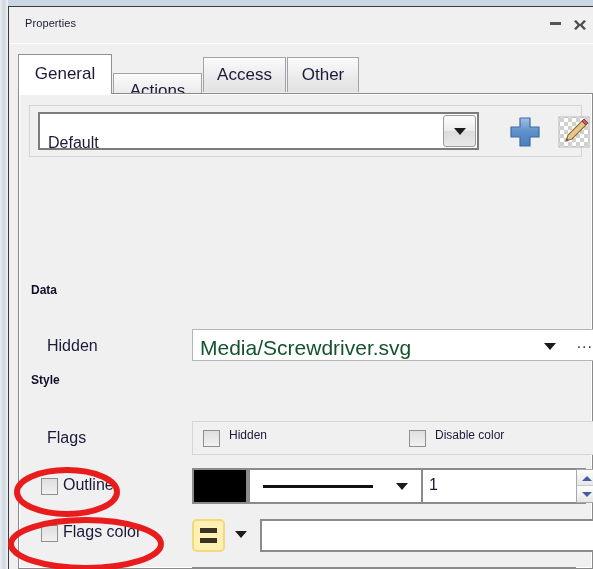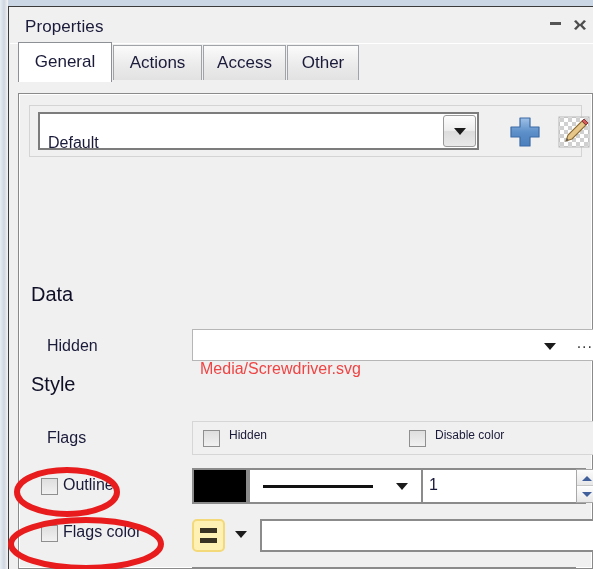--- a/index.html
+++ b/index.html
@@ -46,21 +46,21 @@
     left: 1px; top: 1px;
     width: 583px;
     height: 35px;
     background: #f0f0f0;
     border-bottom: 1px solid #ffffff;
   }
   #title-text {
     position: absolute;
     left: 15px;
     top: 9px;
-    font-size: 17px;
+    font-size: 11px;
     color: #1a1a3a;
     letter-spacing: 0.1px;
   }
   .winbtn {
     position: absolute;
     top: 9px;
     width: 20px;
     height: 20px;
     color: #4a4a4a;
     font-size: 17px;
@@ -77,21 +77,21 @@
     height: 3px;
     background: #555;
     margin: 0 auto;
   }
   #btn-close { left: 561px; }
 
   
   #tabstrip {
     position: absolute;
     left: 9px;
-    top: 35px;
+    top: 47px;
     width: 505px;
     height: 38px;
   }
   .tab {
     position: absolute;
     top: 3px;
     height: 35px;
     background: linear-gradient(to bottom, #fbfbfb 0%, #ebebeb 55%, #e2e2e2 100%);
     border: 1px solid #a0a4a8;
     border-bottom: none;
@@ -190,22 +190,22 @@
     top: 8px;
     width: 36px;
     height: 36px;
     cursor: default;
   }
 
   
   .section-title {
     position: absolute;
     left: 12px;
-    font-size: 20px;
-    font-weight: normal;
+    font-size: 12px;
+    font-weight: bold;
     color: #0f0f28;
   }
   #sec-data  { top: 189px; }
   #sec-style { top: 279px; }
 
   
   .row-label {
     position: absolute;
     font-size: 16px;
     color: #1a1a3a;
@@ -231,24 +231,23 @@
   
   .field {
     position: absolute;
     background: #ffffff;
     border: 1px solid #9d9d9d;
     box-sizing: border-box;
   }
   .field-text {
     position: absolute;
     left: 7px;
-    font-size: 16px;
-    color: #ef4444;
+    font-size: 21px;
+    color: #14532d;
     white-space: nowrap;
-    margin-top: 24px;
   }
 
   
   #content-field {
     left: 173px;
     top: 235px;
     width: 411px;
     height: 32px;
     border: 1px solid #b6b6b6;
   }
@@ -459,21 +458,21 @@
     </div>
     <div class="winbtn" id="btn-close">
       <svg width="16" height="16" viewBox="0 0 16 16">
         <path d="M3 3 L7 7.2 L11 3 L13 4.3 L9.4 8 L13 11.7 L11 13 L7 8.8 L3 13 L1 11.7 L4.6 8 L1 4.3 Z" fill="#4d4d4d"></path>
       </svg>
     </div>
   </div>
 
   <div id="tabstrip">
     <div class="tab selected" style="left:0px;width:94px;">General</div>
-    <div class="tab" style="left:95px;width:89px;">Actions</div>
+    <div class="tab" style="left:95px;width:89px;margin-top:16px;">Actions</div>
     <div class="tab" style="left:185px;width:83px;">Access</div>
     <div class="tab" style="left:269px;width:72px;">Other</div>
   </div>
 
   <div id="panel">
 
     <div id="preset-row">
       <div id="preset-combo">
         <div id="preset-value">Default</div>
         <div id="preset-arrow-btn">

